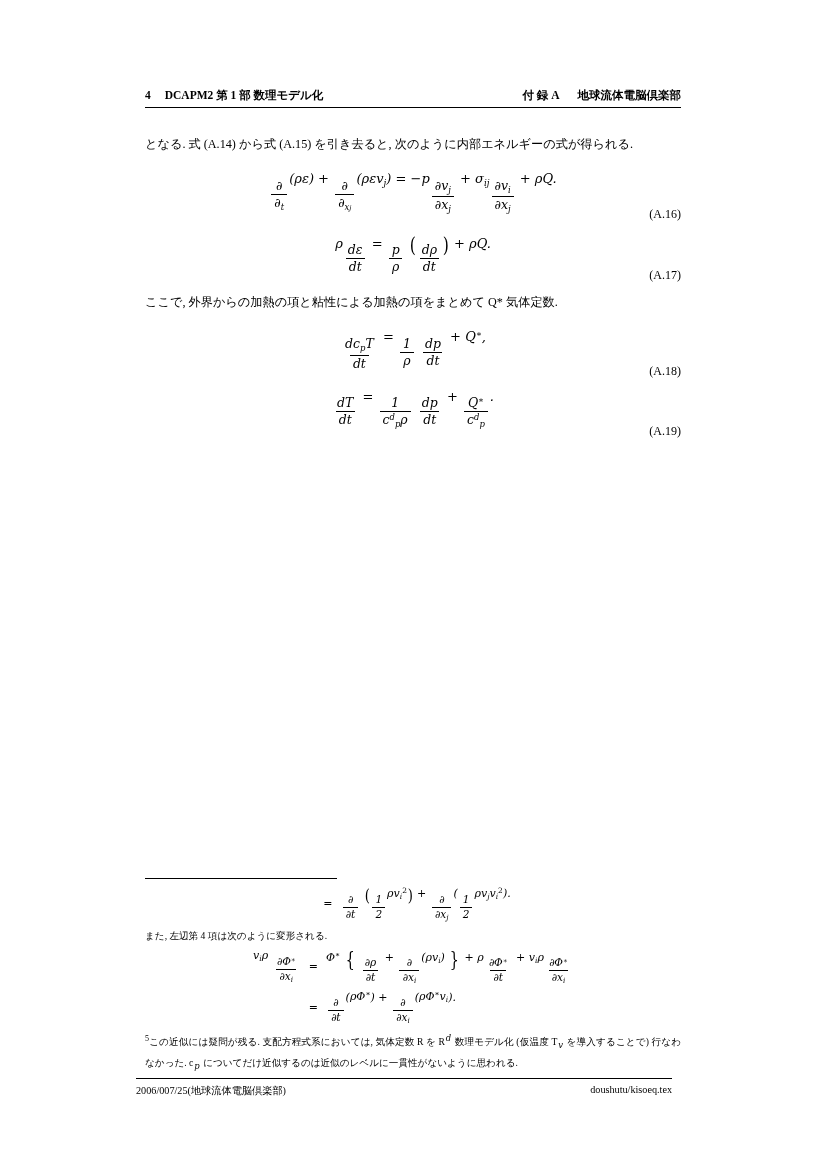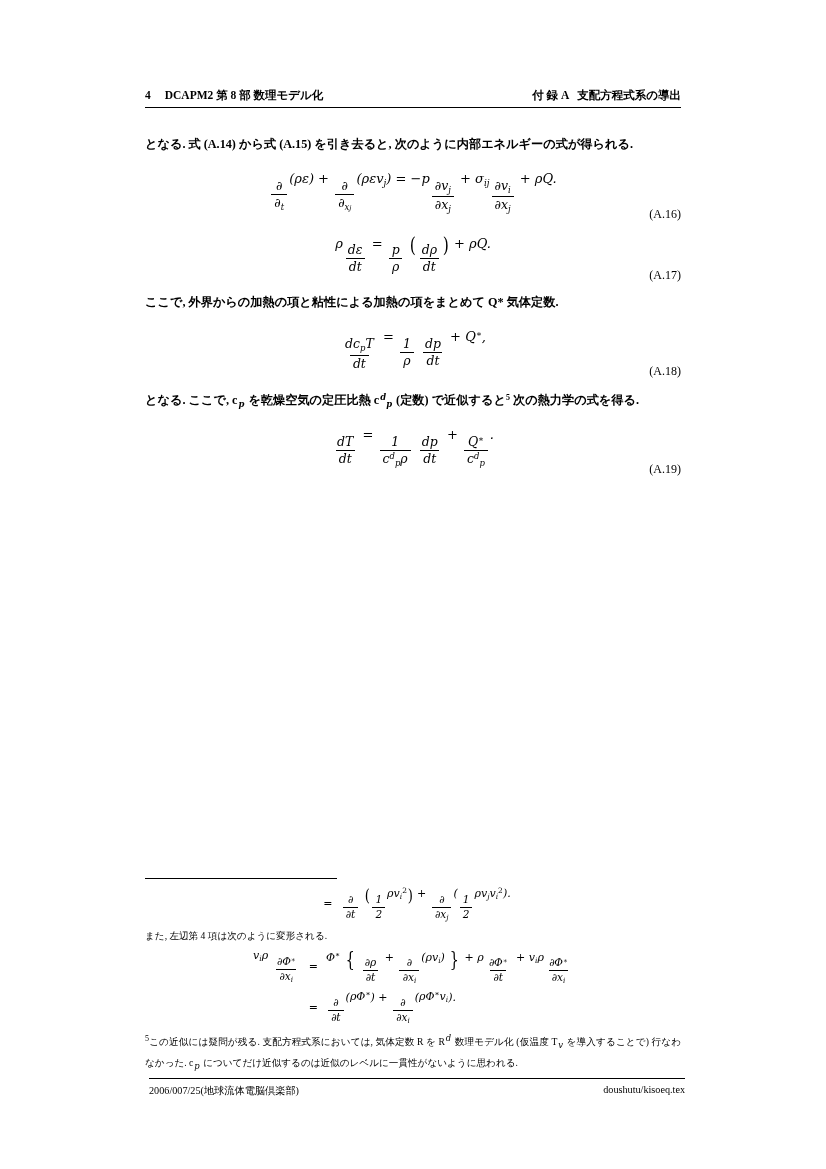--- a/index.html
+++ b/index.html
@@ -39,35 +39,34 @@
     padding-bottom: 4px;
   }
   .runhead-left {
     display: flex;
     align-items: baseline;
     gap: 14px;
   }
   .runhead-right {
     display: flex;
     align-items: center;
-    gap: 8px;
+    gap: 18px;
   }
   .rule {
     border-bottom: 1.1px solid #000;
     width: 100%;
     margin-bottom: 26px;
   }
 
   
   p.body {
     font-size: 12.2px;
     line-height: 1.75;
     margin: 8px 0 2px 0;
     text-align: justify;
-    font-weight: bold;
   }
 
   
   .eqrow {
     position: relative;
     display: flex;
     align-items: center;
     justify-content: center;
     margin: 16px 0 18px 0;
     min-height: 34px;
@@ -163,21 +162,21 @@
     margin: 4px 0 6px 0;
   }
   .fn-align .lhs { text-align: left; }
   .fn-align .rel { text-align: center; font-style: normal; }
   .fn-align .rhs { text-align: left; }
   .fnmark { font-size: 8px; vertical-align: 0.5em; }
 
   
   .footer {
     position: absolute;
-    left: 149px;
+    left: 136px;
     top: 1078px;
     width: 536px;
   }
   .footer-rule {
     border-top: 0.9px solid #000;
     margin-bottom: 5px;
   }
   .footer-line {
     display: flex;
     justify-content: space-between;
@@ -187,25 +186,25 @@
 </head>
 <body>
 
 <div class="page">
 
   <div class="content">
 
     <div class="runhead">
       <div class="runhead-left">
         <span>4</span>
-        <span>DCAPM2 第 8 部 数理モデル化</span>
+        <span>DCAPM2 第 1 部 数理モデル化</span>
       </div>
       <div class="runhead-right">
         <span>付 録 A</span>
-        <span>支配方程式系の導出</span>
+        <span>地球流体電脳倶楽部</span>
       </div>
     </div>
     <div class="rule"></div>
 
     <p class="body">となる. 式 (A.14) から式 (A.15) を引き去ると, 次のように内部エネルギーの式が得られる.</p>
 
     <div class="eqrow">
       <span class="eqbody">
         <span class="frac">
             <span class="num">∂</span>
@@ -263,23 +262,20 @@
           </span>
         <span class="frac">
             <span class="num">dp</span>
             <span class="den">dt</span>
           </span> +
         <span>Q</span><span class="sup">∗</span>,
       </span>
       <span class="eqtag">(A.18)</span>
     </div>
 
-    <p class="body">
-      <span>となる. ここで, c</span><span class="im"><span class="sub">p</span></span><span> を乾燥空気の定圧比熱 c</span><span class="im"><span class="supi">d</span><span class="sub">p</span></span><span> (定数) で近似すると</span><span class="fnmark">5</span><span> 次の熱力学の式を得る.</span>
-    </p>
 
     <div class="eqrow">
       <span class="eqbody">
         <span class="frac">
             <span class="num">dT</span>
             <span class="den">dt</span>
           </span> =
         <span class="frac">
             <span class="num">1</span>
             <span class="den">c<span class="supi">d</span><span class="sub">p</span>ρ</span>

